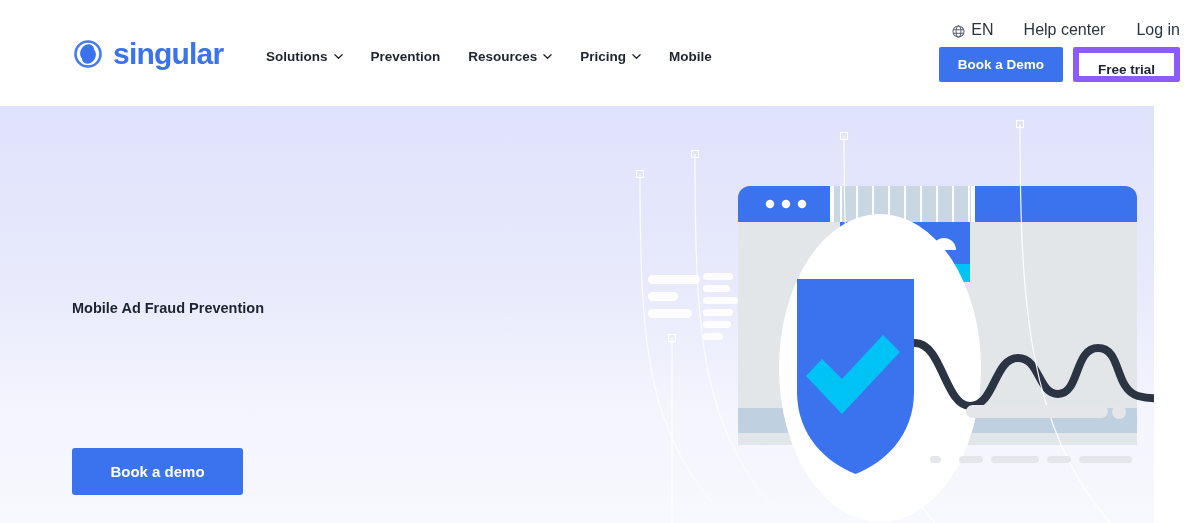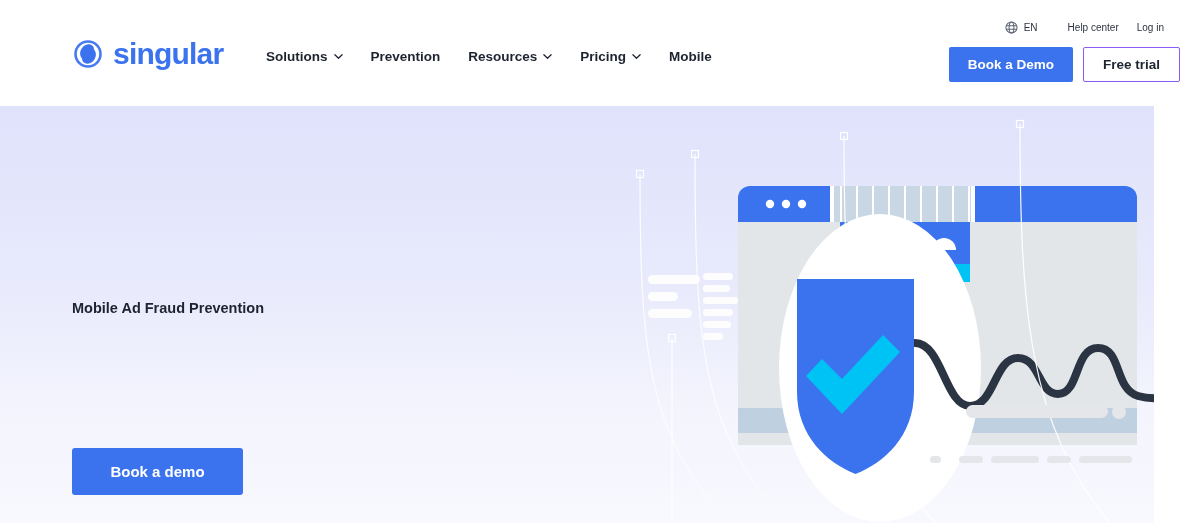--- a/index.html
+++ b/index.html
@@ -38,43 +38,43 @@
     padding: 4px 12px 4px 0; margin-right: 16px;
     cursor: pointer; white-space: nowrap;
   }
   .nav-item:last-child { margin-right: 0; }
   .caret { display: inline-block; width: 9px; height: 9px; }
   .caret svg { display: block; }
 
   .utilnav {
     position: absolute; right: 20px; top: 21px;
     display: flex; align-items: center; gap: 0;
-    font-size: 10px; color: #2c3340;
+    font-size: 16px; color: #2c3340;
   }
   .util-lang { display: flex; align-items: center; gap: 6px; margin-right: 30px; }
   .globe { width: 13px; height: 13px; display: block; }
-  .util-link { margin-right: 18px; cursor: pointer; white-space: nowrap; }
-  .util-link:last-child { margin-right: 16px; }
+  .util-link { margin-right: 31px; cursor: pointer; white-space: nowrap; }
+  .util-link:last-child { margin-right: 0; }
 
   .header-ctas {
     position: absolute; right: 20px; top: 47px;
     display: flex; align-items: center; gap: 10px;
   }
   .btn-demo {
     background: #3b73ef; color: #ffffff;
     font-size: 13.5px; font-weight: bold;
     padding: 0 19px; height: 35px; line-height: 35px;
     border: none; border-radius: 2px; cursor: pointer;
     white-space: nowrap;
   }
   .btn-trial {
     background: #ffffff; color: #1d2430;
     font-size: 13.5px; font-weight: bold;
     padding: 0 19px; height: 35px; line-height: 33px;
-    border: 1px solid #8b5cf6; border-radius: 2px; cursor: pointer;
+    border: 6px solid #8b5cf6; border-radius: 2px; cursor: pointer;
     white-space: nowrap;
   }
 
   
   .hero {
     position: absolute; top: 106px; left: 0;
     width: 1154px; height: 417px;
     background: linear-gradient(to bottom, #dfe2fb 0%, #e8eafc 42%, #f3f4fd 72%, #f8f9fe 100%);
     overflow: hidden;
   }

